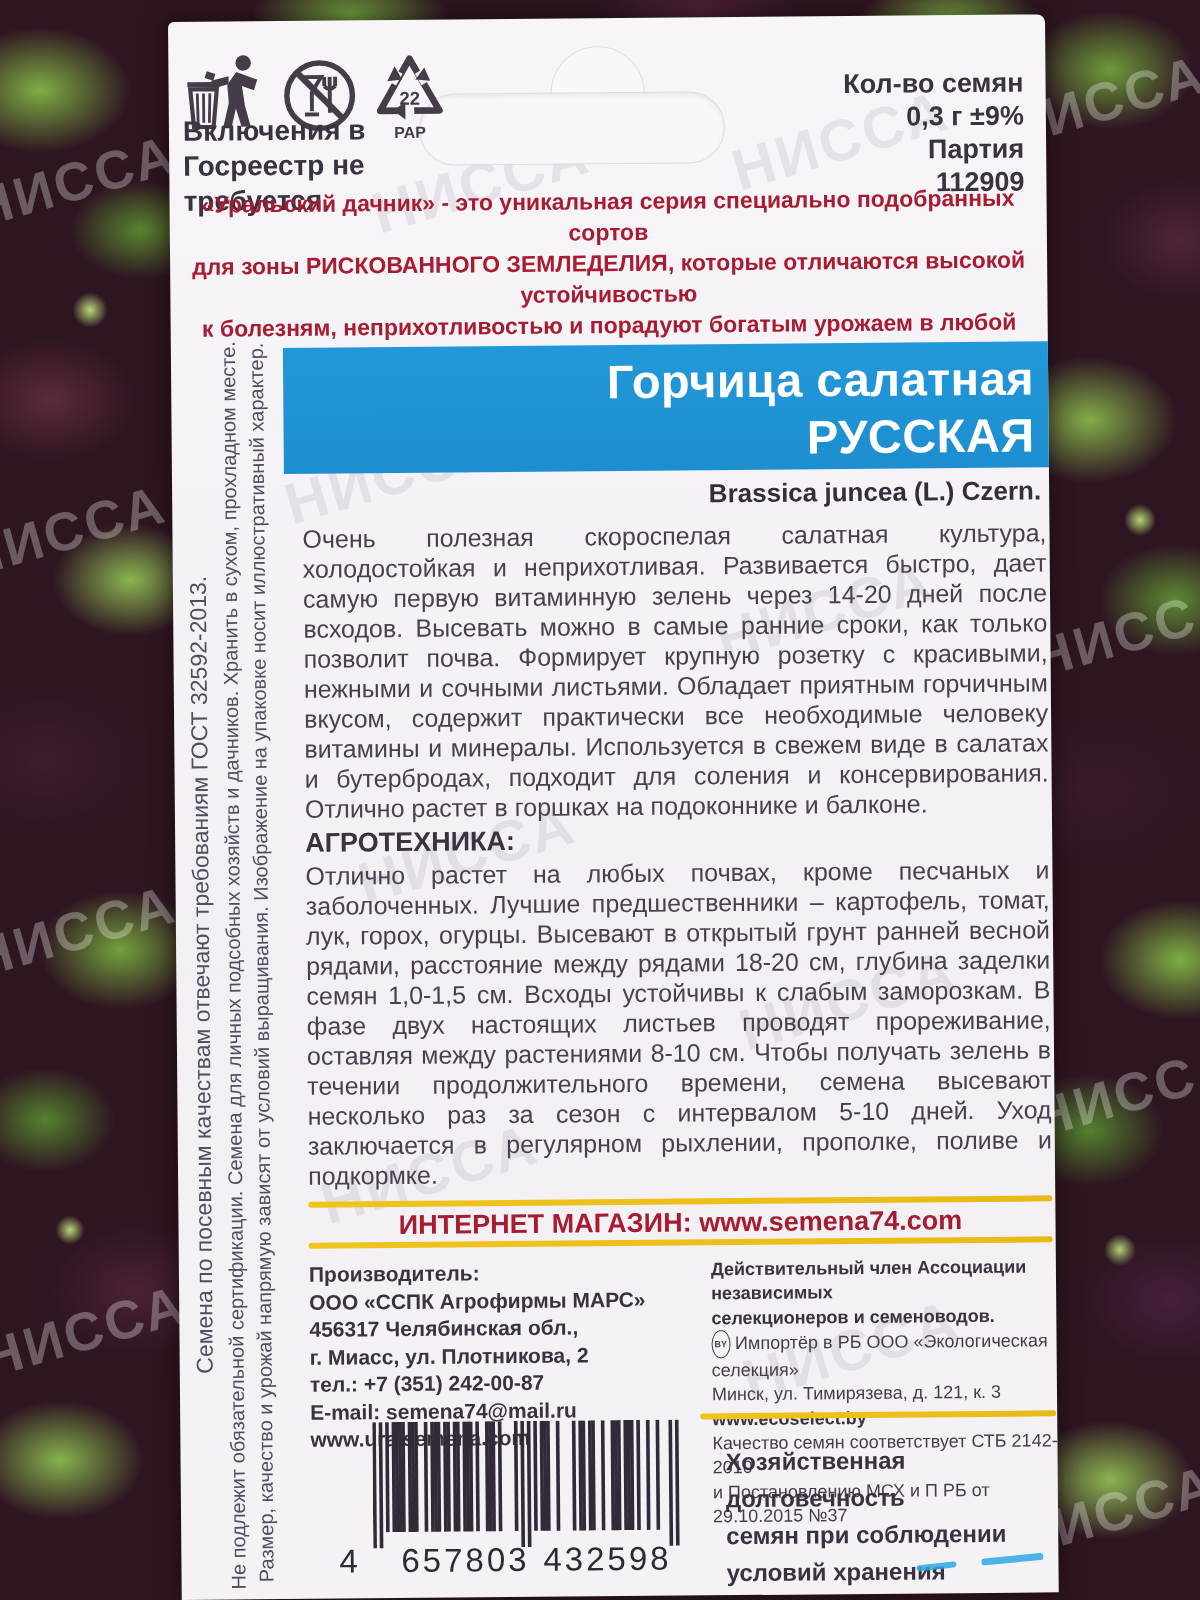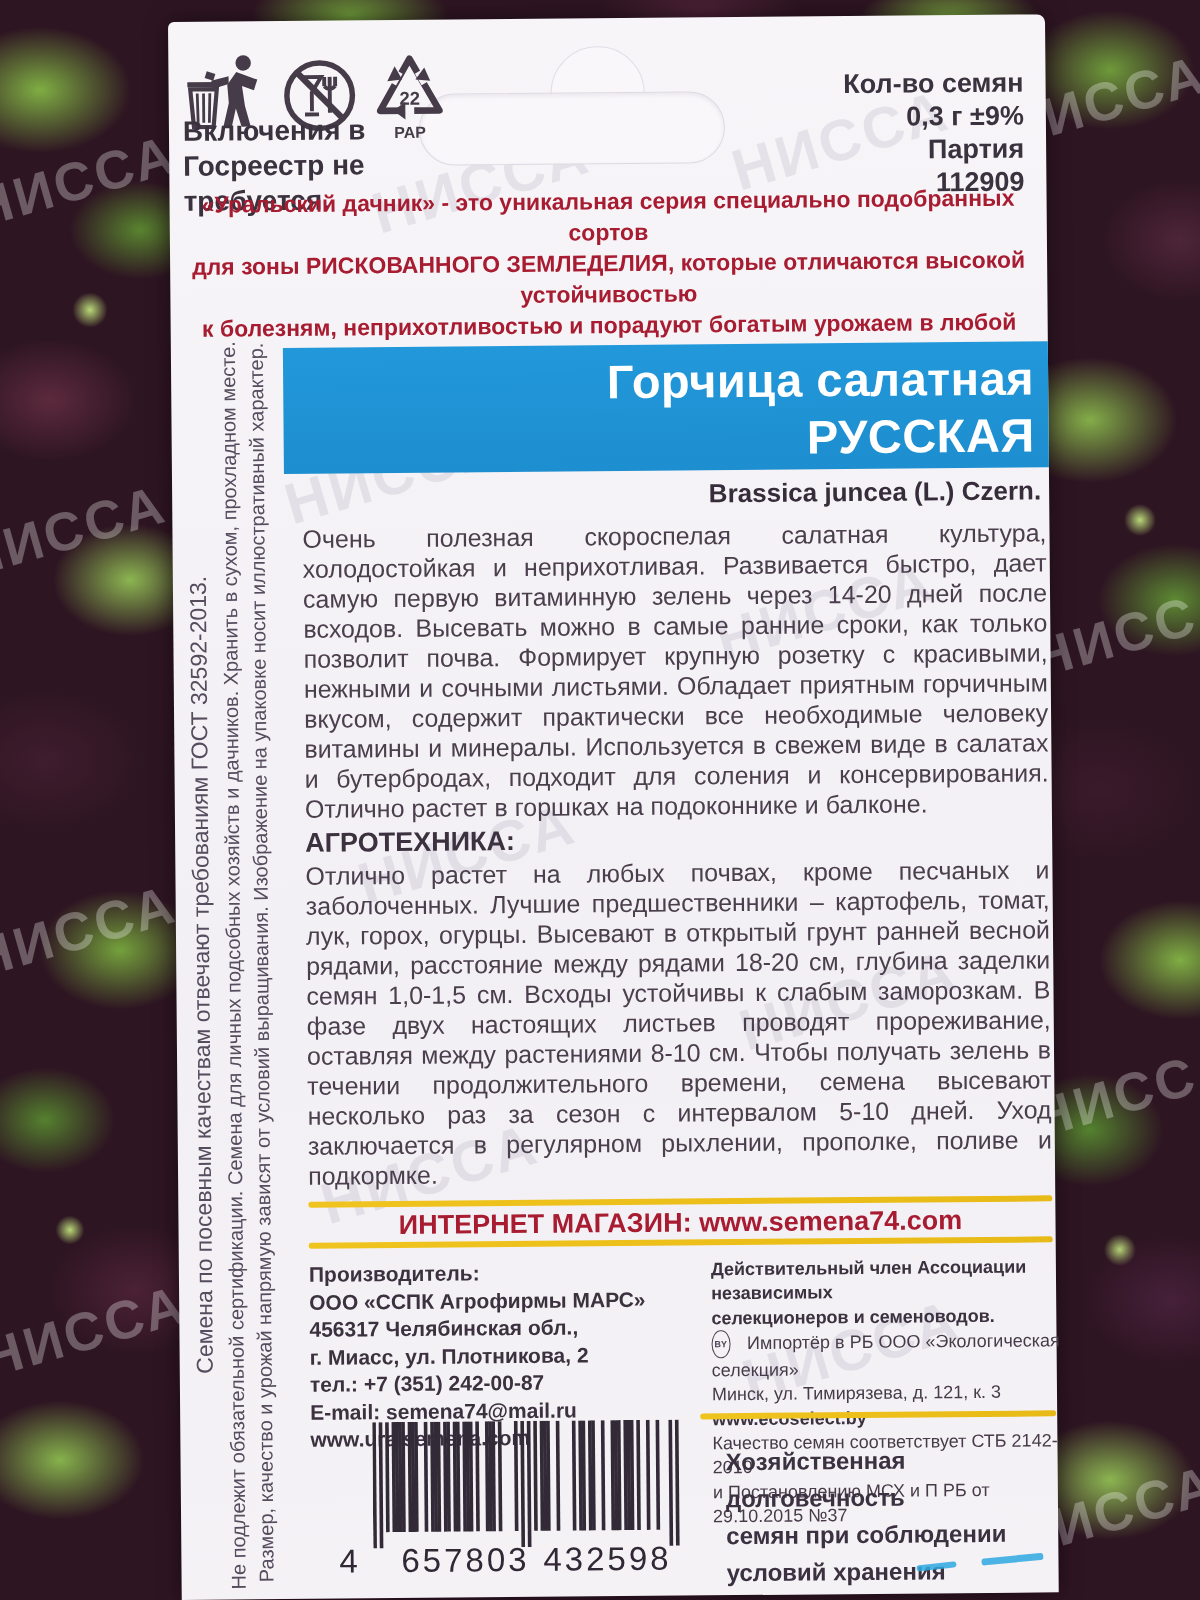--- a/index.html
+++ b/index.html
@@ -62,21 +62,21 @@
   .flow p{margin:0;font-size:25px;line-height:30px;text-align:justify;}
   .agrohead{margin:4px 0 2px 0;font-size:27px;font-weight:bold;color:#3b313f;}
   .rule{position:absolute;height:6px;background:linear-gradient(90deg,#f0c41e,#e8ba17);border-radius:3px;}
   .rule1{left:130px;top:1181px;width:744px;}
   .rule2{left:130px;top:1222px;width:744px;}
   .rule3{left:520px;top:1396px;width:356px;}
   .shop{position:absolute;left:130px;top:1190px;width:744px;text-align:center;font-size:27px;font-weight:bold;color:#a81c31;}
   .producer{position:absolute;left:130px;top:1240px;width:360px;font-size:21px;font-weight:bold;line-height:27.5px;color:#3b313f;}
   .assoc{position:absolute;left:532px;top:1240px;width:350px;font-size:18px;line-height:24.3px;color:#473b49;}
   .assoc .b{font-weight:bold;color:#3b313f;}
-  .bycircle{display:inline-block;border:1.5px solid #4a4150;border-radius:50%;font-size:9px;font-weight:bold;padding:1px 2px;vertical-align:2px;margin-right:17px;color:#4a4150;letter-spacing:0;}
+  .bycircle{display:inline-block;border:1.5px solid #4a4150;border-radius:50%;font-size:9px;font-weight:bold;padding:1px 2px;vertical-align:2px;margin-right:5px;color:#4a4150;letter-spacing:0;}
   .barcode-area{position:absolute;left:158px;top:1402px;width:346px;height:168px;}
   .bars{position:absolute;left:34px;top:0;}
   .bc-digit{position:absolute;top:120px;font-size:33px;color:#30283434;color:#302834;letter-spacing:3px;}
   .d1{left:0;}
   .g1{left:50px;width:152px;text-align:center;}
   .g2{left:192px;width:152px;text-align:center;}
   .longevity{position:absolute;left:545px;top:1426px;font-size:24px;font-weight:bold;line-height:37px;color:#3b3140;}
   .pen{position:absolute;background:#2ea8e2;border-radius:3px;opacity:.85;}
   .pen1{left:735px;top:1548px;width:40px;height:6px;transform:rotate(-6deg);}
   .pen2{left:800px;top:1541px;width:62px;height:7px;transform:rotate(-5deg);}

